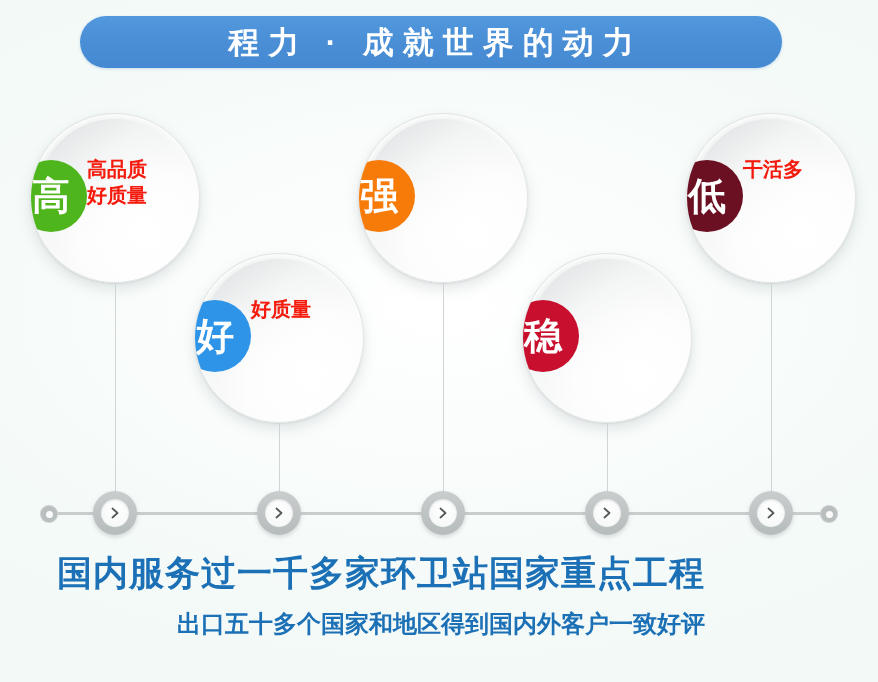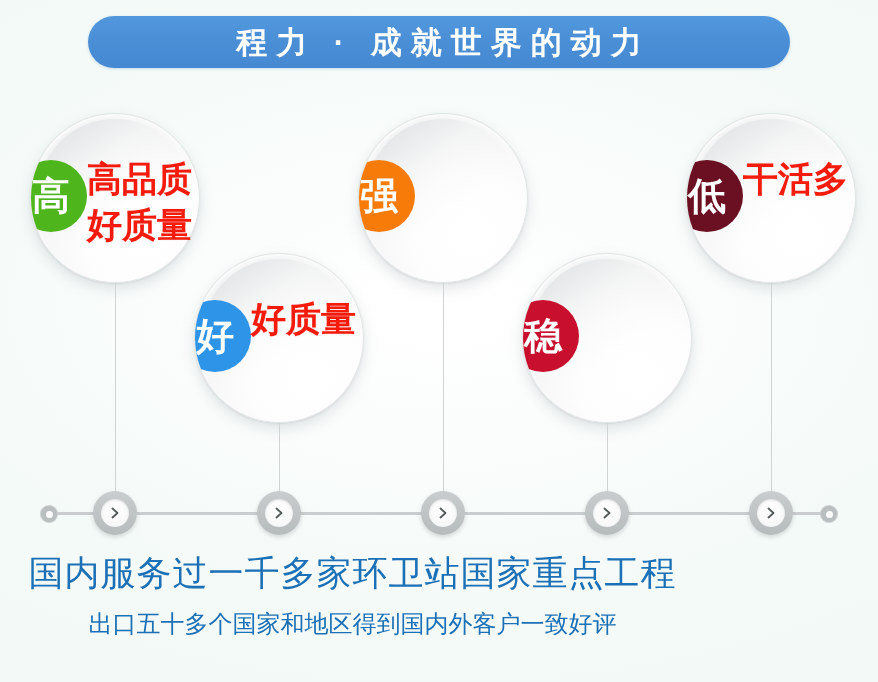--- a/index.html
+++ b/index.html
@@ -19,21 +19,21 @@
     width: 878px;
     height: 682px;
     background:
       radial-gradient(ellipse 900px 500px at 50% 45%, #ffffff 0%, #f4faf8 60%, #f1f8f6 100%);
     overflow: hidden;
   }
 
   
   .header-banner {
     position: absolute;
-    left: 88px;
+    left: 80px;
     top: 16px;
     width: 702px;
     height: 52px;
     background: linear-gradient(180deg, #5298dd 0%, #4a8fd6 50%, #4489d1 100%);
     border-radius: 26px;
     box-shadow: 0 1px 3px rgba(70,130,190,0.25);
     display: flex;
     align-items: center;
     justify-content: center;
   }
@@ -100,21 +100,21 @@
     z-index: 3;
   }
 
   .bubble-text {
     position: absolute;
     left: 56px;
     top: 42px;
     width: 112px;
     z-index: 4;
     color: #f41b0c;
-    font-size: 35px;
+    font-size: 20px;
     font-weight: bold;
     line-height: 1.32;
     letter-spacing: 0px;
     white-space: nowrap;
     text-shadow: 0 0 1px rgba(244,27,12,0.25);
   }
   .bubble-text .line2 { display: block; }
 
   
   .stem {
@@ -181,23 +181,23 @@
     justify-content: center;
     box-shadow: inset 0 1px 2px rgba(160,168,168,0.35);
   }
   .node-core svg { display: block; }
 
   
   .bottom-text {
     position: absolute;
     left: 0;
     width: 705px;
-    text-align: center;
+    text-align: right;
     color: #1b70b6;
-    font-weight: normal;
+    font-weight: bold;
     white-space: nowrap;
   }
   .bottom-line-1 {
     top: 550px;
     font-size: 35px;
     letter-spacing: 1px;
   }
   .bottom-line-2 {
     top: 608px;
     font-size: 24px;

